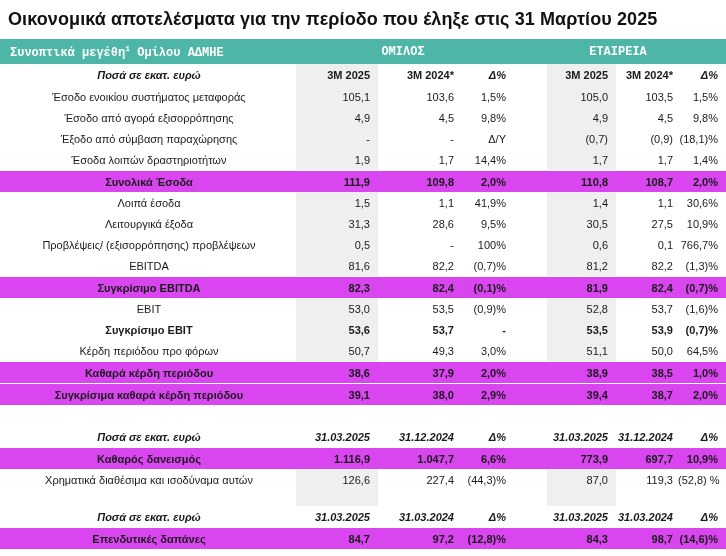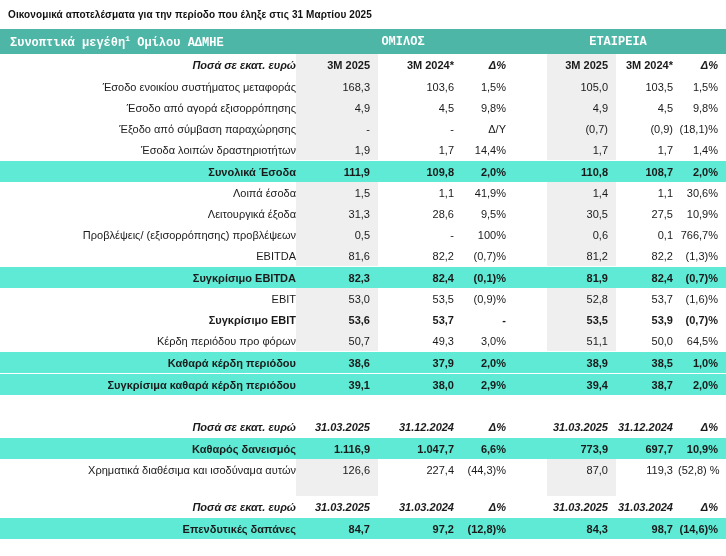--- a/index.html
+++ b/index.html
@@ -10,21 +10,21 @@
     font-family: "Liberation Sans", sans-serif;
     color: #1a1a1a;
   }
   .page {
     width: 726px;
     height: 556px;
     overflow: hidden;
     background: #ffffff;
   }
   .title {
-    font-size: 10px;
+    font-size: 18px;
     font-weight: bold;
     color: #111111;
     padding: 9px 0 0 8px;
     letter-spacing: 0.1px;
   }
   table.results {
     margin-top: 9px;
     border-collapse: collapse;
     table-layout: fixed;
     width: 726px;
@@ -54,41 +54,41 @@
     padding-left: 10px;
   }
   tr.band th sup { font-size: 8px; }
 
   td {
     height: 21px;
     padding: 0;
     vertical-align: middle;
     white-space: nowrap;
   }
-  td.lbl { text-align: right;  padding-left: 2px; }
+  td.lbl { text-align: center;  padding-left: 2px; }
   td.c1  { text-align: right; padding-right: 8px; }
   td.c2  { text-align: right; padding-right: 6px; }
   td.c3  { text-align: right; padding-right: 4px; }
   td.c4  { text-align: right; padding-right: 8px; }
   td.c5  { text-align: right; padding-right: 5px; }
   td.c6  { text-align: right; padding-right: 8px; }
 
   
   tr.data td.c1, tr.italic td.c1, tr.bold td.c1,
   tr.subheader3m td.c1, tr.gapgray td.c1 {
     background: #efefef;
   }
   tr.data td.c4, tr.italic td.c4, tr.bold td.c4,
   tr.subheader3m td.c4, tr.gapgray td.c4 {
     background: linear-gradient(to right, #ffffff 37px, #efefef 37px);
   }
 
   
   tr.total td {
-    background: #5eead4;
+    background: #d946ef;
     font-weight: bold;
     border-top: 1px solid #ffffff;
     height: 21px;
   }
 
   tr.bold td { font-weight: bold; margin-top: 24px; }
   tr.italic td.lbl { font-style: italic; }
 
   tr.subheader3m td { font-weight: bold; }
   tr.subheader3m td.lbl,
@@ -129,21 +129,21 @@
           <td class="lbl">Ποσά σε εκατ. ευρώ</td>
           <td class="c1">3M 2025</td>
           <td class="c2">3M 2024*</td>
           <td class="c3">Δ%</td>
           <td class="c4">3M 2025</td>
           <td class="c5">3M 2024*</td>
           <td class="c6">Δ%</td>
         </tr>
         <tr class="data">
           <td class="lbl">Έσοδο ενοικίου συστήματος μεταφοράς</td>
-          <td class="c1">168,3</td>
+          <td class="c1">105,1</td>
           <td class="c2">103,6</td>
           <td class="c3">1,5%</td>
           <td class="c4">105,0</td>
           <td class="c5">103,5</td>
           <td class="c6">1,5%</td>
         </tr>
         <tr class="data">
           <td class="lbl">Έσοδο από αγορά εξισορρόπησης</td>
           <td class="c1">4,9</td>
           <td class="c2">4,5</td>

